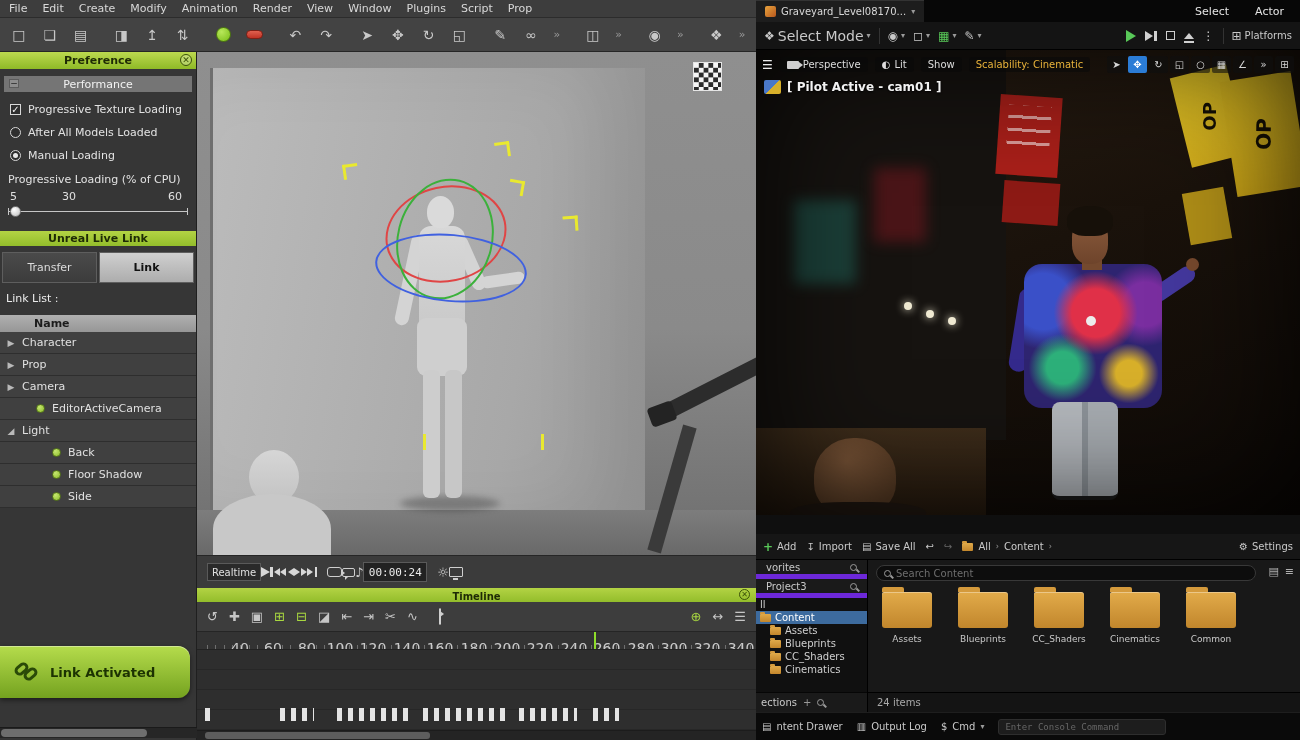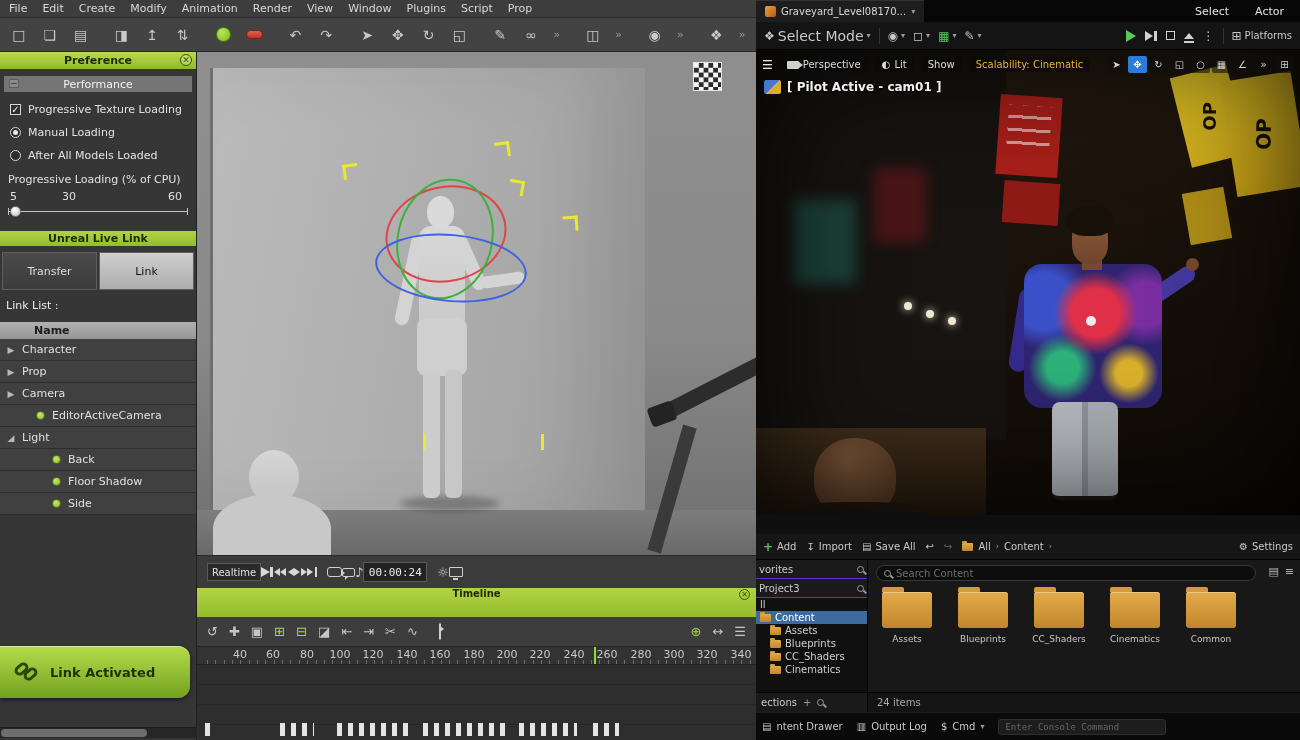--- a/index.html
+++ b/index.html
@@ -39,23 +39,23 @@
   .slider-nums{position:relative;height:13px;margin:2px 8px 0 8px;color:#e0e0e0}
   .slider-nums span{position:absolute;top:0}
   .slider-track{position:relative;height:20px;margin:2px 8px 0 8px}
   .slider-track .line{position:absolute;left:0;right:0;top:6px;height:1px;background:#c6c6c6}
   .slider-track .endtick{position:absolute;top:3px;width:1px;height:7px;background:#c6c6c6}
   .slider-knob{position:absolute;left:2px;top:1px;width:11px;height:11px;border-radius:50%;
     background:radial-gradient(circle at 35% 30%,#fff,#bdbdbd);border:1px solid #777}
   .ull-hdr{height:15px;margin-top:6px;background:linear-gradient(#b3d344,#93bd2b);color:#1e2a05;font-weight:bold;
     display:flex;align-items:center;justify-content:center}
   .ull-tabs{display:flex;gap:2px;padding:6px 2px 0 2px}
-  .ull-tab{flex:1;height:38px;display:flex;align-items:center;justify-content:center;border:1px solid #5e5e5e}
+  .ull-tab{flex:1;height:31px;display:flex;align-items:center;justify-content:center;border:1px solid #5e5e5e}
   .ull-tab.off{background:linear-gradient(#4a4a4a,#3c3c3c);color:#dcdcdc}
-  .ull-tab.on{background:linear-gradient(#cfcfcf,#adadad);color:#111;font-weight:normal}
+  .ull-tab.on{background:linear-gradient(#cfcfcf,#adadad);color:#111;font-weight:bold}
   .ll-label{padding:9px 6px 6px 6px;color:#ececec}
   .ll-namehdr{height:17px;margin-top:4px;background:linear-gradient(#b0b0b0,#969696);color:#1c1c1c;
     display:flex;align-items:center;padding-left:34px;font-weight:bold}
   .ll-row{height:22px;display:flex;align-items:center;background:#404040;border-bottom:1px solid #2e2e2e;color:#e0e0e0}
   .ll-tri{width:22px;text-align:center;color:#b9b9b9;font-size:9px}
   .ll-dot{width:9px;height:9px;border-radius:50%;background:radial-gradient(circle at 35% 30%,#c6e670,#8cbd2a);border:1px solid #55761a;margin:0 7px 0 0}
   .ind1{margin-left:36px}.ind2{margin-left:52px}
   .link-btn{position:absolute;left:0;bottom:42px;width:190px;height:52px;border-radius:0 12px 12px 0;
     background:linear-gradient(#b5dc4c,#74a21f);box-shadow:0 2px 5px rgba(0,0,0,.5), inset 0 1px 0 rgba(255,255,255,.4);
     display:flex;align-items:center;gap:10px;padding-left:14px;color:#1c3202;font-weight:bold;font-size:13px}
@@ -101,31 +101,31 @@
   .bub-ic{width:13px;height:9px;border:1.5px solid #cfcfcf;border-radius:2px;position:relative}
   .bub-ic::after{content:"";position:absolute;left:2px;bottom:-4px;border-top:4px solid #cfcfcf;border-right:4px solid transparent}
   .time-box{width:64px;height:20px;background:#222;border:1px solid #5a5a5a;color:#ececec;
     font-family:"DejaVu Sans Mono",monospace;font-size:11px;display:flex;align-items:center;justify-content:center}
   .glyph{color:#cfcfcf;font-size:13px}
   .disp-ic{width:14px;height:10px;border:1.5px solid #cfcfcf;border-radius:1px;position:relative}
   .disp-ic::after{content:"";position:absolute;left:3px;bottom:-4px;width:5px;height:2.5px;background:#cfcfcf}
 
   
   .ic-timeline{position:absolute;left:197px;top:588px;width:559px;height:152px;background:#343434}
-  .tl-hdr{height:29px;background:linear-gradient(#b3d344,#93bd2b);display:flex;align-items:flex-start;justify-content:center;
+  .tl-hdr{height:14px;background:linear-gradient(#b3d344,#93bd2b);display:flex;align-items:flex-end;justify-content:center;
     color:#1e2a05;font-weight:bold;font-size:10px;position:relative}
   .tl-close{position:absolute;right:6px;top:1px;width:11px;height:11px;border-radius:50%;border:1px solid #3c5209;color:#3c5209;
     font-size:8px;display:flex;align-items:center;justify-content:center}
   .tl-toolbar{height:30px;background:#3d3d3d;border-bottom:1px solid #252525;display:flex;align-items:center;gap:11px;padding:0 10px;
     color:#c6c6c6;font-size:13px}
   .tl-toolbar .grn{color:#a9d840}
   .tl-sp{flex:1}
   .tl-ruler{position:relative;height:18px;background:#333;border-bottom:1px solid #222;overflow:hidden;
     background-image:repeating-linear-gradient(90deg,#6e6e6e 0 1px,transparent 1px 8.35px);background-position:10px 13px;background-size:100% 5px;background-repeat:no-repeat}
-  .tick-lab{position:absolute;top:1px;color:#c9c9c9;font-size:11px;transform:translateX(-50%)}
+  .tick-lab{position:absolute;top:8px;color:#c9c9c9;font-size:14px;transform:translateX(-50%)}
   .playhead{position:absolute;left:397px;top:0;width:2px;height:18px;background:#8fdd2a}
   .tl-tracks{position:relative;height:80px;background:repeating-linear-gradient(180deg,#2e2e2e 0 19px,#272727 19px 20px)}
   .clip{position:absolute;top:58px;height:13px;background:repeating-linear-gradient(90deg,#e4e4e4 0 5px,transparent 5px 11px)}
   .tl-scroll{position:relative;height:10px;background:#242424;border-top:1px solid #1c1c1c}
   .tl-scroll .thumb{position:absolute;left:8px;top:1px;width:225px;height:7px;background:#5d5d5d;border-radius:3px}
 
   
   #unreal{position:absolute;left:756px;top:0;width:544px;height:740px;background:#0f0f0f}
   .ue-tabbar{position:absolute;left:0;top:0;right:0;height:22px;background:#070707;display:flex;align-items:center}
   .ue-tab{height:22px;display:flex;align-items:center;gap:5px;background:#1d1d1d;border-top:1px solid #333;padding:0 9px;
@@ -168,21 +168,21 @@
   .cb-toolbar{position:absolute;left:0;top:534px;right:0;height:26px;background:#161616;border-bottom:1px solid #000;
     display:flex;align-items:center;gap:10px;padding:0 7px;color:#c9c9c9;font-size:10px}
   .cb-btn{display:flex;align-items:center;gap:4px}
   .plus-grn{color:#58c858;font-weight:bold;font-size:12px}
   .crumb{display:flex;align-items:center;gap:5px}
   .mini-folder{width:11px;height:8px;background:linear-gradient(#e0aa4a,#c4872c);border-radius:1px;position:relative}
   .mini-folder::before{content:"";position:absolute;top:-2px;left:0;width:5px;height:2px;background:#d49a3c;border-radius:1px 1px 0 0}
   .cb-body{position:absolute;left:0;top:560px;right:0;height:152px;display:flex}
   .cb-leftcol{width:112px;background:#101010;border-right:1px solid #000;position:relative;font-size:10px}
   .cb-search-row{height:19px;display:flex;align-items:center;justify-content:space-between;background:#1a1a1a;
-    border-bottom:1px solid #6d28d9;padding:0 3px;color:#c9c9c9}
+    border-bottom:5px solid #6d28d9;padding:0 10px;color:#c9c9c9}
   .mag{width:7px;height:7px;border:1.5px solid #9a9a9a;border-radius:50%;position:relative;flex:none}
   .mag::after{content:"";position:absolute;left:5px;top:5px;width:4px;height:1.5px;background:#9a9a9a;transform:rotate(45deg)}
   .tree-row{height:13px;display:flex;align-items:center;gap:4px;padding-left:4px;color:#cfcfcf}
   .tree-row.sel{background:#3d6b9e;color:#fff}
   .tree-ind{padding-left:14px}
   .cb-collections{position:absolute;left:0;bottom:0;width:100%;height:20px;background:#1a1a1a;border-top:1px solid #060606;
     display:flex;align-items:center;gap:6px;padding:0 5px;color:#c9c9c9}
   .cb-right{flex:1;position:relative;background:#181818}
   .cb-searchbar{position:absolute;left:8px;top:5px;right:44px;height:16px;background:#0d0d0d;border:1px solid #383838;border-radius:8px;
     display:flex;align-items:center;gap:5px;padding:0 7px}
@@ -262,26 +262,26 @@
       </div>
       <div class="perf-hdr">
         <span class="perf-min">−</span>
         <span>Performance</span>
       </div>
       <div class="opt-row" style="margin-top:6px">
         <span class="chk">✓</span>
         <span>Progressive Texture Loading</span>
       </div>
       <div class="opt-row">
+        <span class="rad"></span>
+        <span>After All Models Loaded</span>
+      </div>
+      <div class="opt-row">
         <span class="rad on"></span>
         <span>Manual Loading</span>
-      </div>
-      <div class="opt-row">
-        <span class="rad"></span>
-        <span>After All Models Loaded</span>
       </div>
       <div class="cpu-label">Progressive Loading (% of CPU)</div>
       <div class="slider-nums">
         <span style="left:2px">5</span>
         <span style="left:54px">30</span>
         <span style="left:160px">60</span>
       </div>
       <div class="slider-track">
         <i class="line"></i>
         <i class="endtick" style="left:0"></i>

